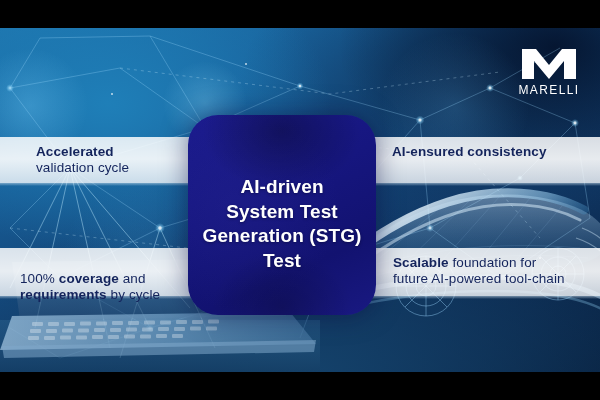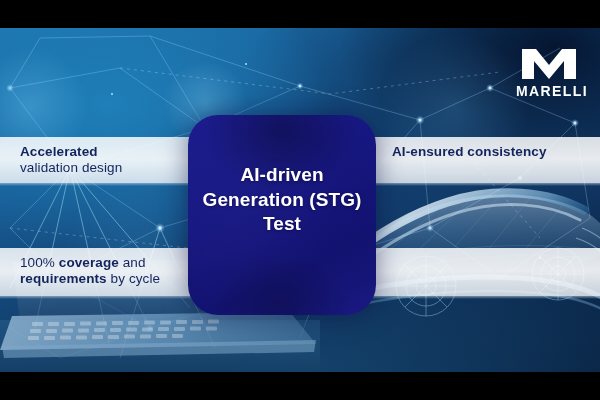--- a/index.html
+++ b/index.html
@@ -57,55 +57,55 @@
   .band::after{
     content:"";position:absolute;left:0;right:0;bottom:-3px;height:3px;
     background:linear-gradient(180deg, rgba(200,220,235,.55), rgba(200,220,235,0));
   }
 
   
   .txt{position:absolute;z-index:20;color:#14245c;line-height:1.22;}
   .txt .l1{font-size:13.5px;font-weight:700;letter-spacing:.1px;}
   .txt .l2{font-size:13.5px;font-weight:400;letter-spacing:.1px;}
   .txt b{font-weight:700;}
-  .t-tl{left:20px;top:144px;}
+  .t-tl{left:36px;top:144px;}
   .t-tr{left:392px;top:144px;}
-  .t-bl{left:20px;top:255px;}
+  .t-bl{left:20px;top:271px;}
   .t-br{left:393px;top:255px;}
 
   
   .panel{
     position:absolute;left:188px;top:115px;width:188px;height:200px;
     border-radius:30px;
     background:linear-gradient(155deg,#1b1b8e 0%, #16167f 40%, #121270 72%, #191982 100%);
     box-shadow:0 0 26px rgba(10,10,60,.50);
     z-index:30;overflow:hidden;
   }
   .panel .shade{
     position:absolute;inset:0;
     background:
       radial-gradient(ellipse 70% 50% at 50% 8%, rgba(0,0,0,.30), rgba(0,0,0,0) 60%),
       radial-gradient(ellipse 60% 45% at 50% 96%, rgba(0,0,0,.22), rgba(0,0,0,0) 62%),
       radial-gradient(circle at 25% 45%, rgba(40,40,150,.30), rgba(40,40,150,0) 58%);
   }
   .panel-title{
     position:relative;z-index:2;
-    margin:0;padding:48px 6px 0 6px;
+    margin:0;padding:60px 6px 0 6px;
     text-align:center;color:#fff;
     font-size:19px;font-weight:700;line-height:1.30;
     letter-spacing:.1px;
     text-shadow:0 1px 3px rgba(0,0,0,.35);
   }
 
   
   .logo{position:absolute;left:516px;top:48px;width:66px;height:48px;z-index:35;}
   .logo svg{display:block;}
   .logo-word{
     margin-top:2px;text-align:center;color:#fff;
-    font-size:14px;font-weight:700;letter-spacing:1.4px;
+    font-size:12px;font-weight:400;letter-spacing:1.4px;
     font-family:"Liberation Sans", sans-serif;
   }
 </style>
 </head>
 <body>
 
 <div class="slide">
 
   <div class="stage">
     <div class="bg-base"></div>
@@ -287,41 +287,48 @@
         <path d="M30 132 C90 114 170 102 258 110"></path>
       </g>
     </svg>
   </div>
 
   <div class="band band-top"></div>
   <div class="band band-bottom"></div>
 
   <div class="txt t-tl">
     <div class="l1">Accelerated</div>
-    <div class="l2">validation design</div>
+    <div class="l2">validation cycle</div>
   </div>
 
   <div class="txt t-tr">
     <div class="l1">AI-ensured consistency</div>
   </div>
 
   <div class="txt t-bl">
     <div class="l2">
       <span>100% </span><b>coverage</b><span> and</span>
     </div>
     <div class="l2">
       <b>requirements</b><span> by cycle</span>
     </div>
   </div>
 
+  <div class="txt t-br">
+    <div class="l2">
+      <b>Scalable</b><span> foundation for</span>
+    </div>
+    <div class="l2">future AI-powered tool-chain</div>
+  </div>
 
   <div class="panel">
     <div class="shade"></div>
     <div class="panel-title">
       <div>AI-driven</div>
+      <div>System Test</div>
       <div>Generation (STG)</div>
       <div>Test</div>
     </div>
   </div>
 
   <div class="logo">
     <svg width="66" height="33" viewBox="0 0 66 33">
       <path d="M6 1 L20 1 L33 17 L46 1 L60 1 L60 31 L48 31 L48 13 L33 31 L18 13 L18 31 L6 31 Z" fill="#ffffff"></path>
       <path d="M18 1 L33 19 L48 1 L48 9 L33 27 L18 9 Z" fill="#0b2f55" fill-opacity="0"></path>
     </svg>

